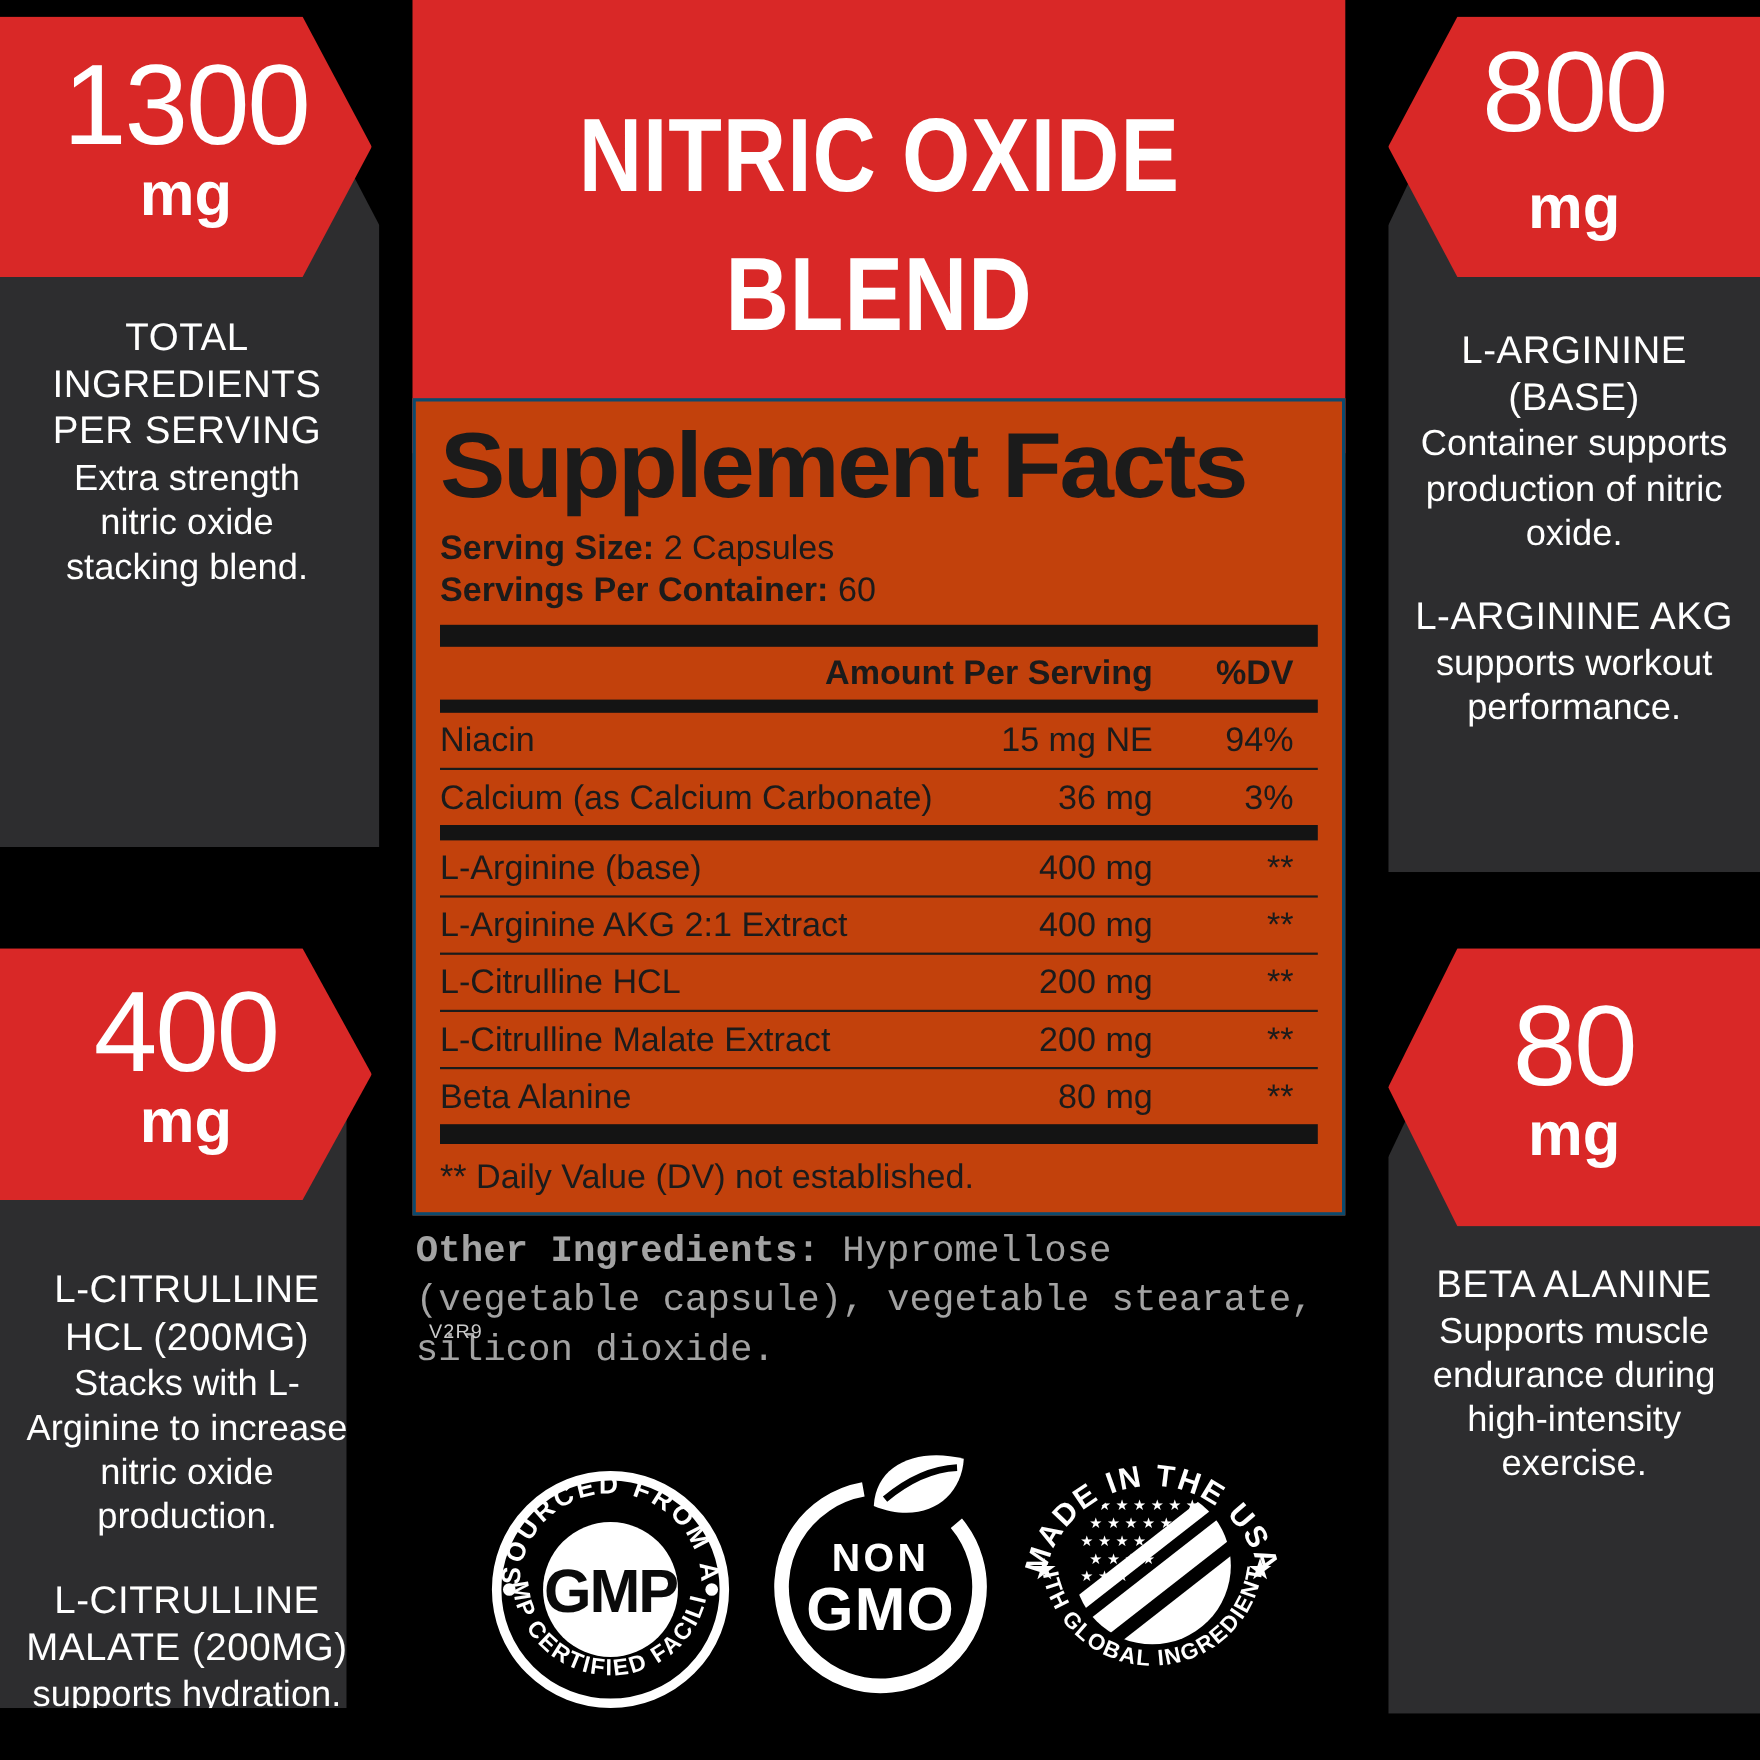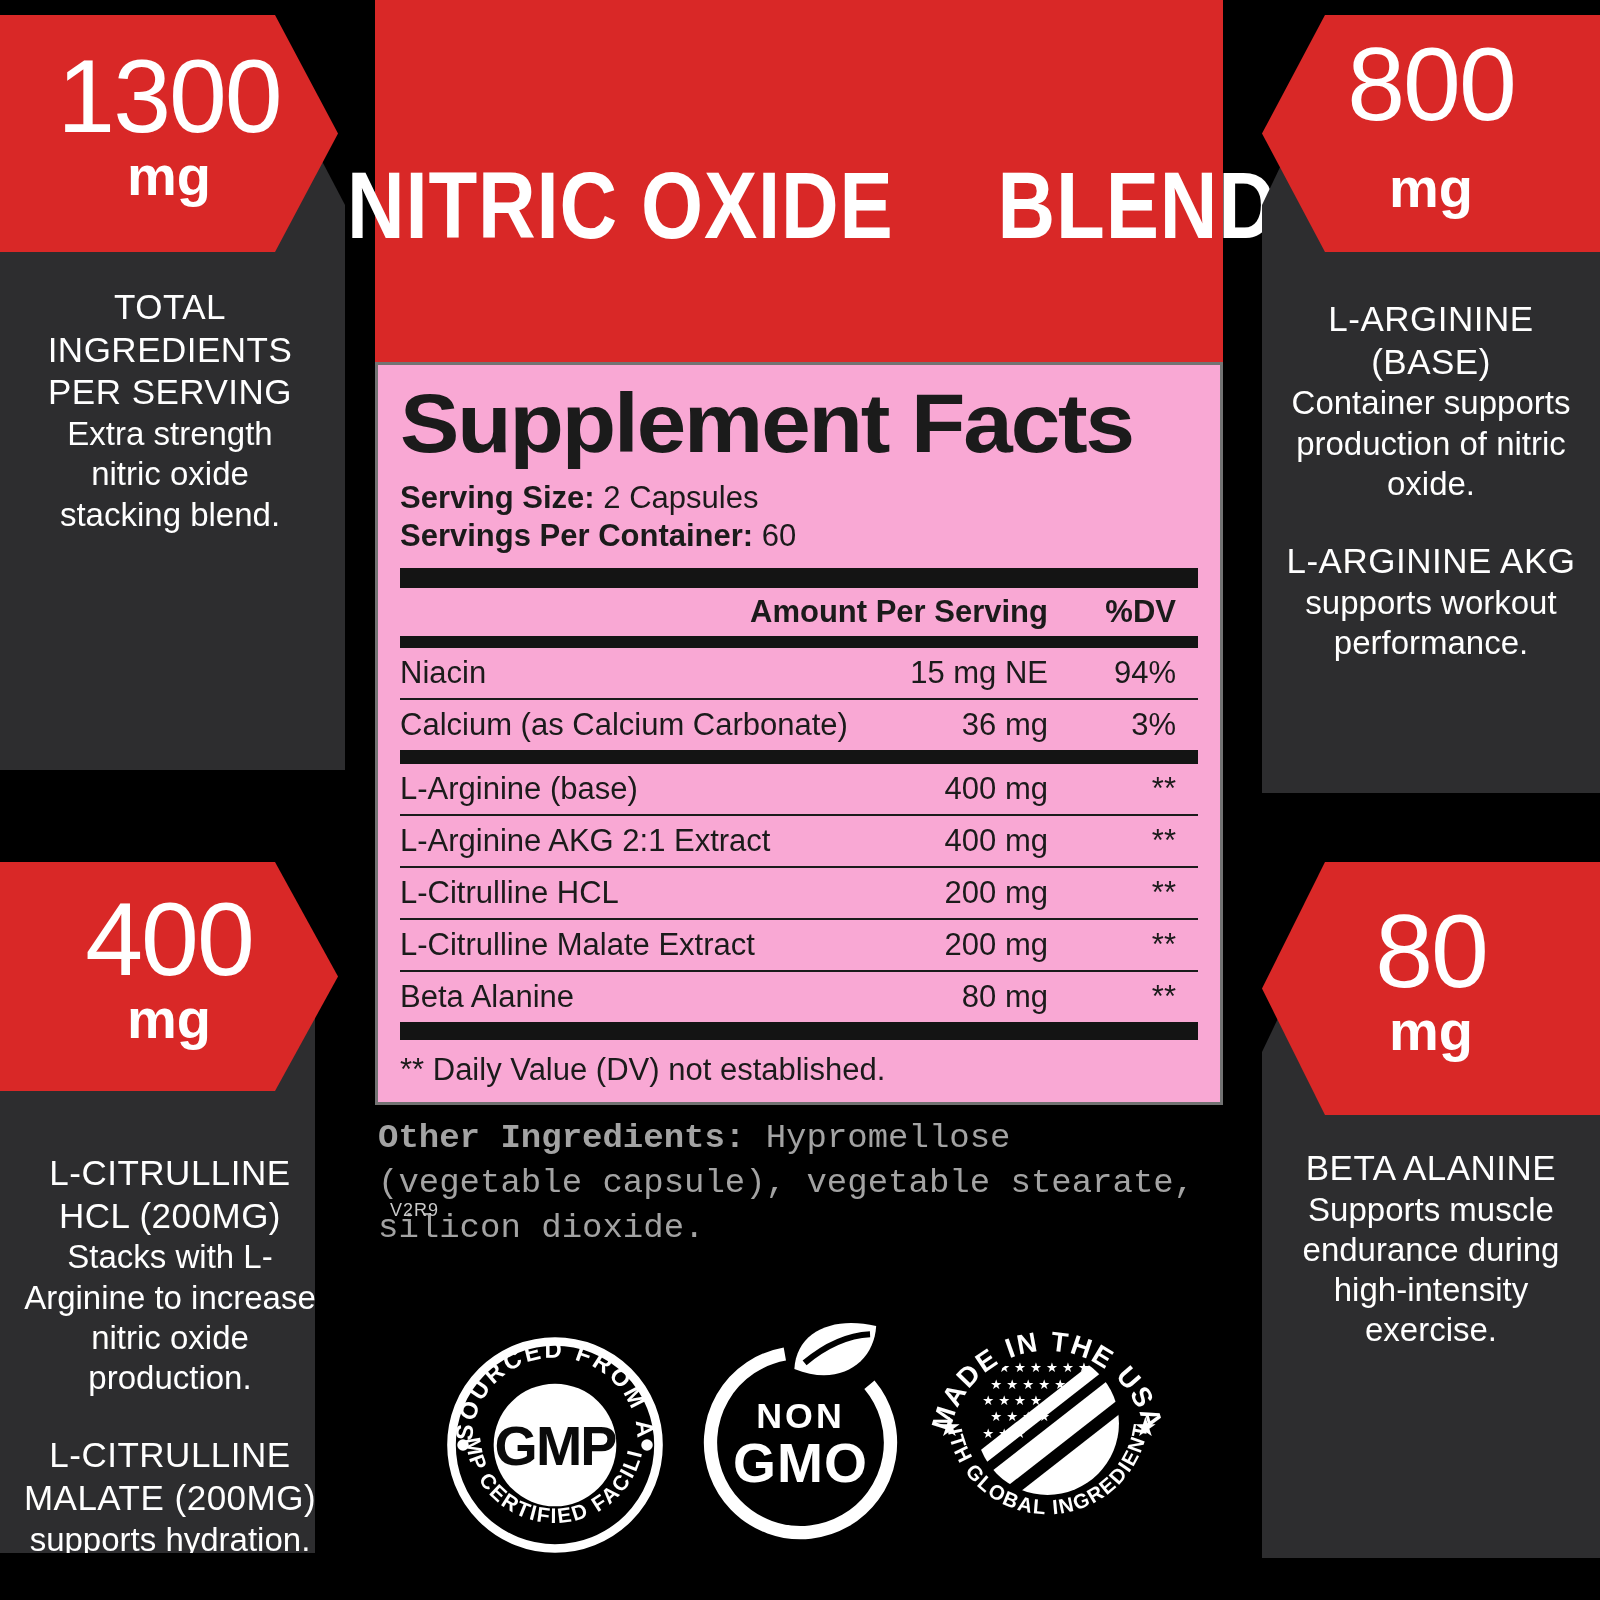--- a/index.html
+++ b/index.html
@@ -37,27 +37,27 @@
   .arrow.left{clip-path:polygon(100% 0,63px 0,0 50%,63px 100%,100% 100%);}
   .arrow.tl{left:0;top:15px;}
   .arrow.tr{left:1262px;top:15px;gap:24px;}
   .arrow.bl{left:0;top:862px;height:229px;}
   .arrow.br{left:1262px;top:862px;height:253px;}
   .co-amount{font-size:104px;font-weight:normal;line-height:.92;letter-spacing:-2px;}
   .co-unit{font-size:56px;font-weight:bold;line-height:1;margin-top:4px;}
 
   
   .title-box{position:absolute;left:375px;top:0;width:848px;height:412px;background:#d92827;
-             display:flex;flex-direction:row;align-items:center;justify-content:center;gap:26px;}
+             display:flex;flex-direction:column;align-items:center;justify-content:center;gap:26px;}
   .title-line{color:#fff;font-size:95px;font-weight:bold;letter-spacing:1px;line-height:1.05;
               transform:scaleX(.84);white-space:nowrap;}
 
   
-  .facts{position:absolute;left:375px;top:362px;width:848px;height:743px;background:#f9a8d4;
-         box-sizing:border-box;border:3px solid #737373;padding:14px 22px 0 22px;color:#1b1b1b;}
+  .facts{position:absolute;left:375px;top:362px;width:848px;height:743px;background:#c2410c;
+         box-sizing:border-box;border:3px solid #0c4a6e;padding:14px 22px 0 22px;color:#1b1b1b;}
   .sf-title{font-size:84px;font-weight:bold;letter-spacing:-2px;line-height:1.02;
             transform:scaleX(1.06);transform-origin:left center;white-space:nowrap;margin:2px 0 12px 0;}
   .sf-serv{font-size:31px;line-height:1.24;}
   .sf-serv b{font-weight:bold;}
   .bar{background:#141414;}
   .bar.b1{height:20px;margin-top:12px;}
   .bar.b2{height:12px;}
   .bar.b3{height:14px;}
   .bar.b4{height:18px;}
   .f-header{display:flex;align-items:center;height:48px;font-size:31px;font-weight:bold;}

